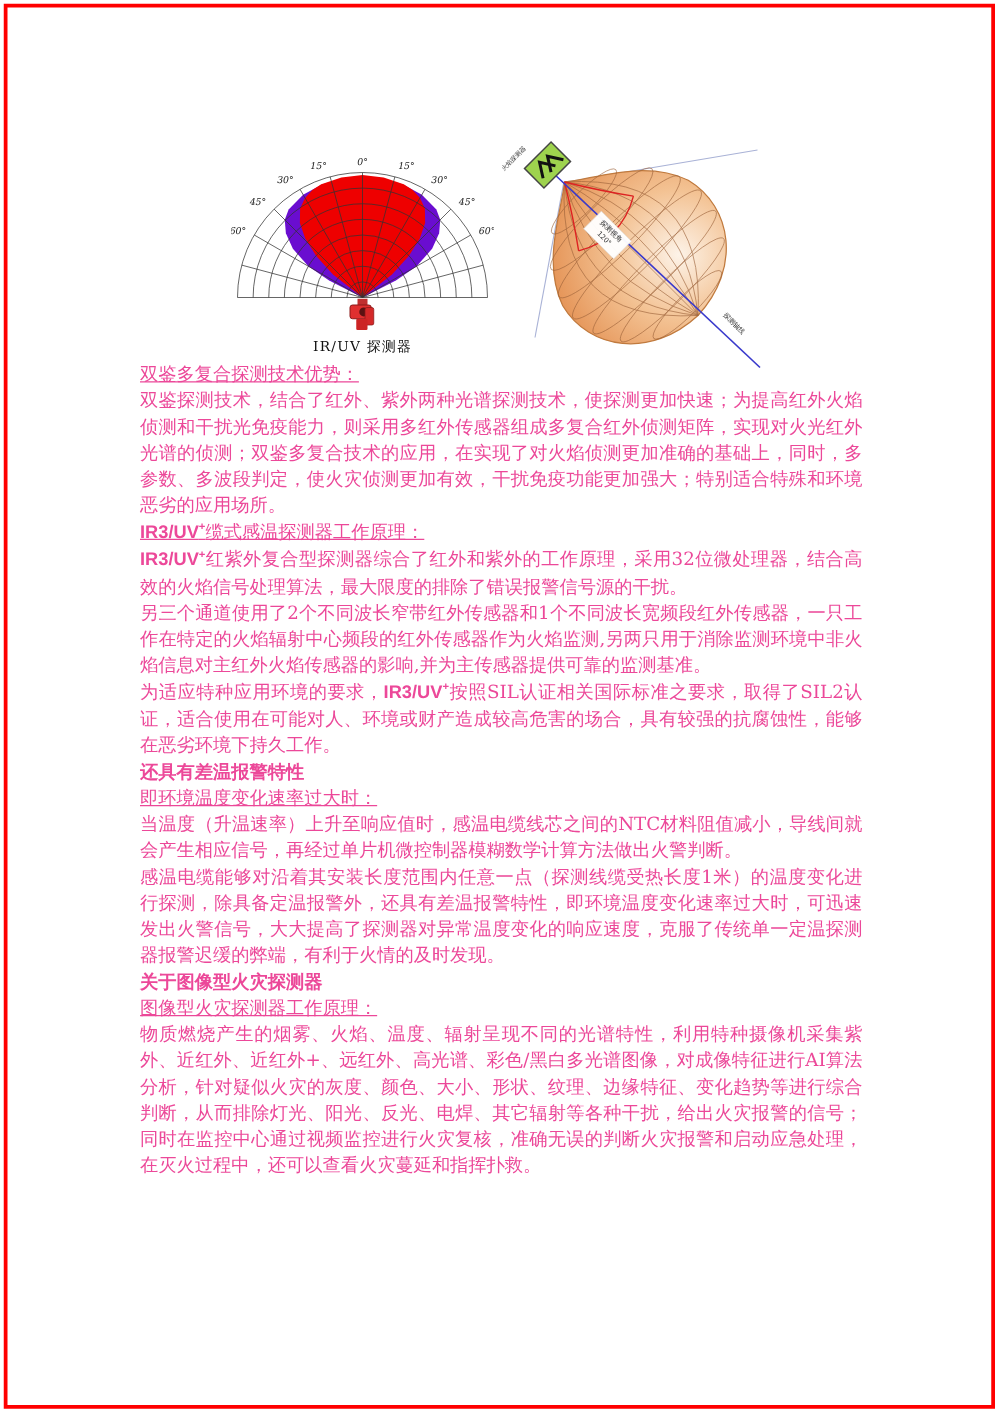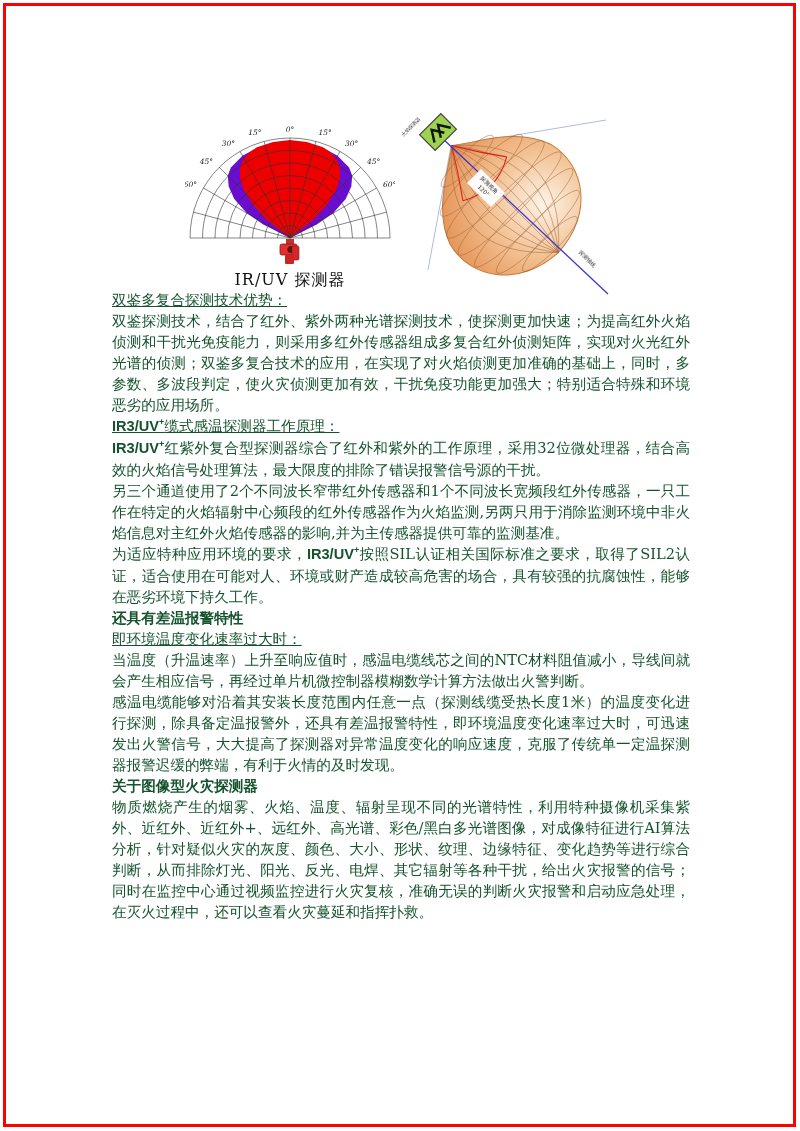--- a/index.html
+++ b/index.html
@@ -4,27 +4,27 @@
 <style>
   html,body{margin:0;padding:0;background:#ffffff;}
   .page{position:relative;width:800px;height:1131px;background:#fff;overflow:hidden;
         font-family:"DejaVu Serif",serif;}
   .page-border{position:absolute;left:3px;top:3px;right:4px;bottom:4px;
         border:3px solid #ff0000;pointer-events:none;}
   
   .fig{position:absolute;}
   .fig-left{left:185px;top:118px;width:210px;}
   .fig-right{left:398px;top:108px;width:232px;}
-  .fig-caption{text-align:center;font-size:16px;margin-top:-2px;color:#111;
+  .fig-caption{text-align:center;font-size:11px;margin-top:-2px;color:#111;
         font-family:"DejaVu Serif",serif;letter-spacing:1px;}
   svg text.ang{font-family:"DejaVu Serif",serif;font-style:italic;font-size:7.5px;fill:#222;}
   svg text.tiny{font-family:"DejaVu Sans",sans-serif;fill:#333;}
   
   .content{position:absolute;left:112px;top:289px;width:578px;
-        font-size:14.6px;line-height:21px;color:#14532d;text-align:justify;}
+        font-size:14.6px;line-height:21px;color:#ec4899;text-align:justify;}
   .content p{margin:0;}
   .ind{margin-left:63px;}
   .sect{font-weight:bold;font-family:"DejaVu Serif",serif;}
   .uhead{text-decoration:underline;}
   .brand{font-family:Liberation Sans, sans-serif;font-weight:bold;}
   .brand sup{font-size:9px;vertical-align:super;line-height:0;}
 </style>
 </head>
 <body>
 
@@ -157,16 +157,17 @@
     <p class="ind">另三个通道使用了2个不同波长窄带红外传感器和1个不同波长宽频段红外传感器，一只工作在特定的火焰辐射中心频段的红外传感器作为火焰监测,另两只用于消除监测环境中非火焰信息对主红外火焰传感器的影响,并为主传感器提供可靠的监测基准。</p>
 
     <p class="ind"><span>为适应特种应用环境的要求，</span><span class="brand"><span>IR3/UV</span><sup>+</sup></span><span>按照SIL认证相关国际标准之要求，取得了SIL2认证，适合使用在可能对人、环境或财产造成较高危害的场合，具有较强的抗腐蚀性，能够在恶劣环境下持久工作。</span></p>
 
     <p class="sect">还具有差温报警特性</p>
     <p class="ind uhead">即环境温度变化速率过大时：</p>
     <p class="ind">当温度（升温速率）上升至响应值时，感温电缆线芯之间的NTC材料阻值减小，导线间就会产生相应信号，再经过单片机微控制器模糊数学计算方法做出火警判断。</p>
     <p class="ind">感温电缆能够对沿着其安装长度范围内任意一点（探测线缆受热长度1米）的温度变化进行探测，除具备定温报警外，还具有差温报警特性，即环境温度变化速率过大时，可迅速发出火警信号，大大提高了探测器对异常温度变化的响应速度，克服了传统单一定温探测器报警迟缓的弊端，有利于火情的及时发现。</p>
 
     <p class="sect">关于图像型火灾探测器</p>
+    <p class="ind uhead">图像型火灾探测器工作原理：</p>
     <p class="ind">物质燃烧产生的烟雾、火焰、温度、辐射呈现不同的光谱特性，利用特种摄像机采集紫外、近红外、近红外+、远红外、高光谱、彩色/黑白多光谱图像，对成像特征进行AI算法分析，针对疑似火灾的灰度、颜色、大小、形状、纹理、边缘特征、变化趋势等进行综合判断，从而排除灯光、阳光、反光、电焊、其它辐射等各种干扰，给出火灾报警的信号；同时在监控中心通过视频监控进行火灾复核，准确无误的判断火灾报警和启动应急处理，在灭火过程中，还可以查看火灾蔓延和指挥扑救。</p>
 
   </div>
 </div>
 
 </body></html>

